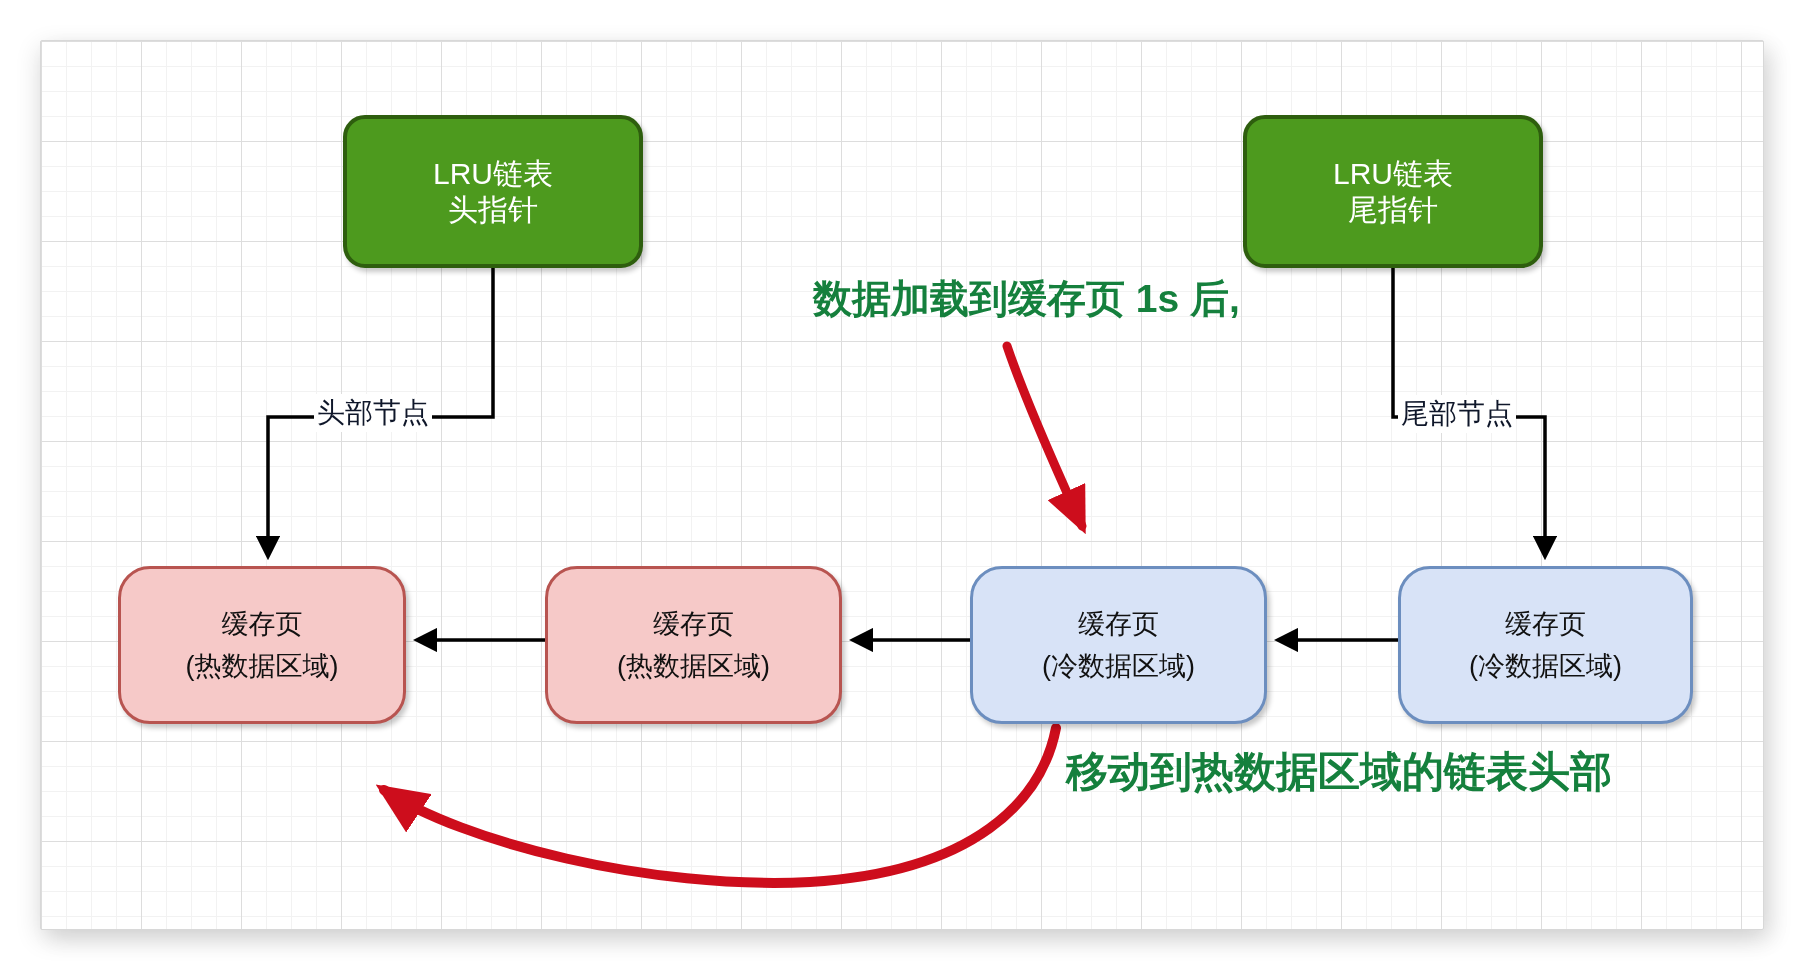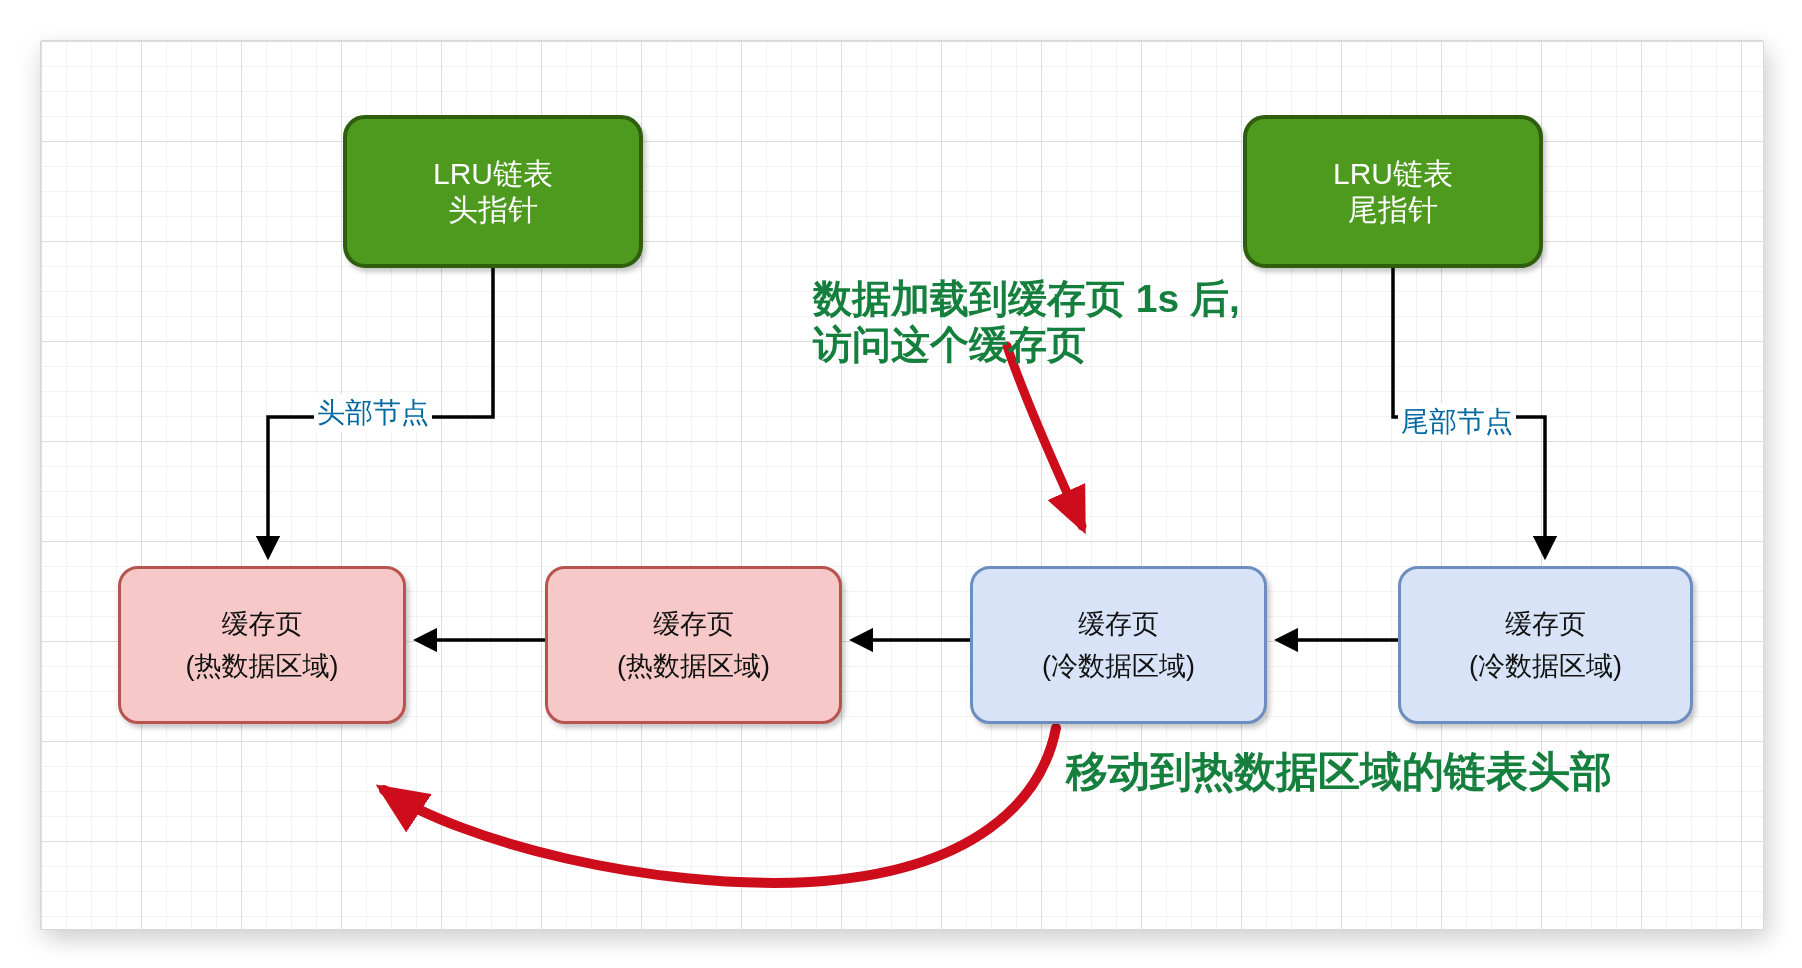--- a/index.html
+++ b/index.html
@@ -20,56 +20,56 @@
       linear-gradient(90deg,#f2f2f2 1px, transparent 1px);
     background-size:100px 100px,100px 100px,25px 25px,25px 25px;
     border:1px solid #d8d8d8;
     border-radius:2px;
     box-shadow:0 8px 26px rgba(0,0,0,0.14), 10px 10px 22px rgba(0,0,0,0.07);
   }
   svg.wires{position:absolute;left:0;top:0;width:1802px;height:968px;pointer-events:none;}
   .node{
     position:absolute;box-sizing:border-box;
     display:flex;flex-direction:column;justify-content:center;align-items:center;
-    text-align:center;border-radius:20px;
+    text-align:center;border-radius:32px;
     box-shadow:3px 4px 5px rgba(0,0,0,0.22);
   }
   .node .l1,.node .l2{display:block;}
   .green{
     background:#4d9a1e;border:4px solid #2e5e0e;color:#ffffff;
     font-size:30px;line-height:36px;border-radius:22px;
   }
   .pink{
     background:#f6c9c8;border:3px solid #b85450;color:#111111;
     font-size:27px;line-height:42px;
   }
   .blue{
     background:#d8e3f7;border:3px solid #6c8ebf;color:#111111;
     font-size:27px;line-height:42px;
   }
   .edge-label{
     position:absolute;transform:translate(-50%,-50%);
     background:#ffffff;padding:0 3px;
-    font-size:28px;color:#0369a1;white-space:nowrap;
+    font-size:28px;color:#0f172a;white-space:nowrap;
   }
   .note{
     position:absolute;color:#15803d;font-weight:bold;white-space:nowrap;
   }
   .note .l1,.note .l2{display:block;}
   #note-load{left:813px;top:276px;font-size:39px;line-height:46px;}
   #note-move{left:1066px;top:745px;font-size:42px;line-height:53px;}
   
   #n-head{left:343px;top:115px;width:300px;height:153px;}
   #n-tail{left:1243px;top:115px;width:300px;height:153px;}
   #n-hot1{left:118px;top:566px;width:288px;height:158px;}
   #n-hot2{left:545px;top:566px;width:297px;height:158px;}
   #n-cold1{left:970px;top:566px;width:297px;height:158px;}
   #n-cold2{left:1398px;top:566px;width:295px;height:158px;}
   #lbl-head{left:373px;top:413px;}
-  #lbl-tail{left:1457px;top:414px;margin-top:8px;}
+  #lbl-tail{left:1457px;top:414px;}
 </style>
 </head>
 <body>
 
 <div class="page">
   <div class="canvas"></div>
 
   <svg class="wires" viewBox="0 0 1802 968">
     <defs>
       <marker id="mBlack" markerUnits="strokeWidth" markerWidth="7" markerHeight="7" refX="5.8" refY="3.5" orient="auto">
@@ -124,19 +124,18 @@
     <span class="l1">缓存页</span>
     <span class="l2">(冷数据区域)</span>
   </div>
 
   <div class="edge-label" id="lbl-head">头部节点</div>
 
   <div class="edge-label" id="lbl-tail">尾部节点</div>
 
   <div class="note" id="note-load">
     <span class="l1">数据加载到缓存页 1s 后,</span>
-    <span class="l2">访问这个缓存页</span>
   </div>
 
   <div class="note" id="note-move">
     <span class="l2">移动到热数据区域的链表头部</span>
   </div>
 </div>
 
 </body></html>

